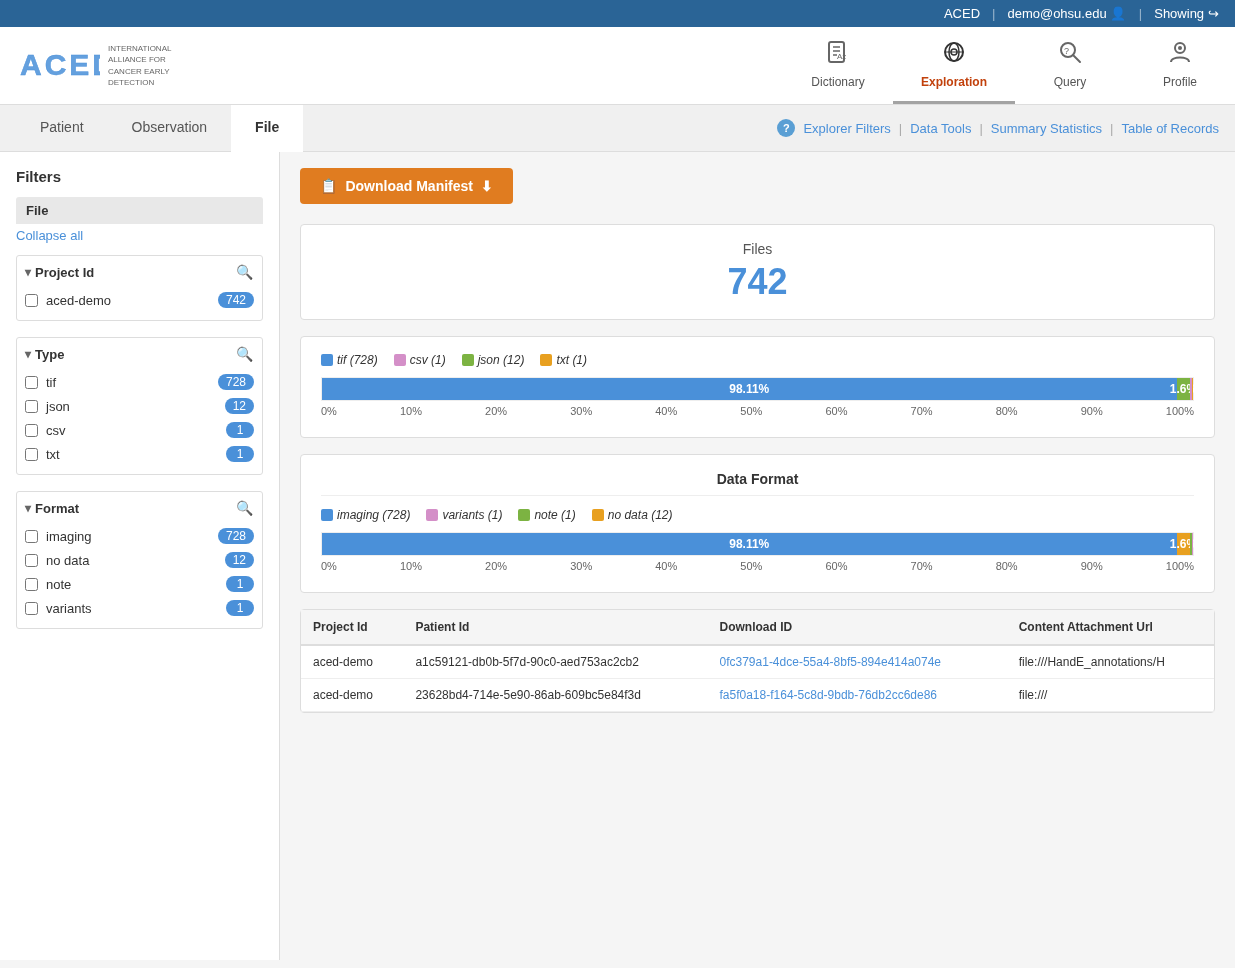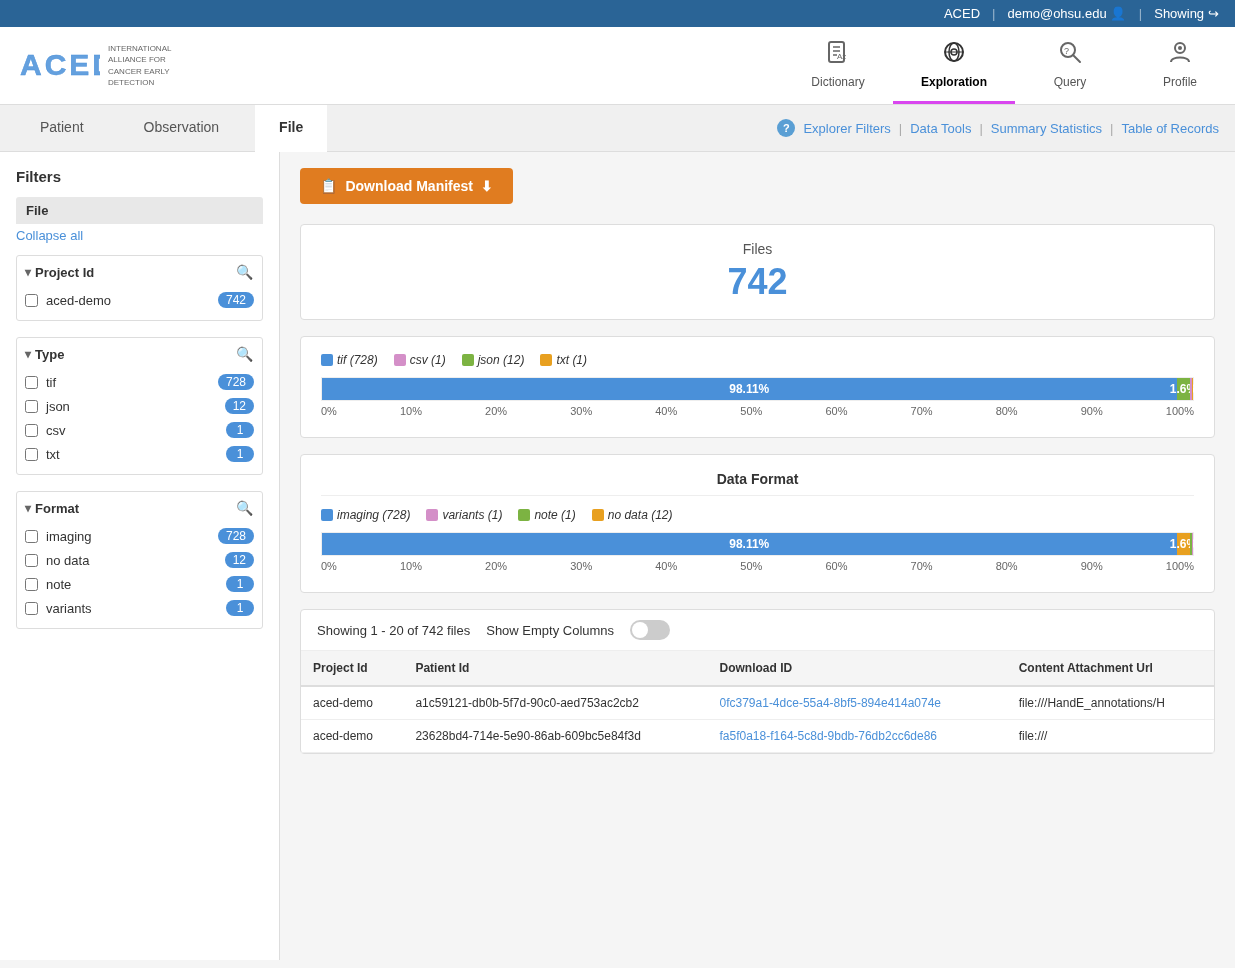--- a/index.html
+++ b/index.html
@@ -44,35 +44,34 @@
       align-items: center;
       padding: 12px 28px;
       cursor: pointer;
       border-bottom: 3px solid transparent;
       color: #555;
       font-size: 12px;
       gap: 4px;
       min-width: 110px;
     }
     .nav-item.active {
-      border-bottom: 3px solid #d946ef;
-      color: #000000;
+      border-bottom: 3px solid #a3a3a3;
+      color: #c2410c;
       font-weight: bold;
     }
     .nav-icon { font-size: 22px; color: #555; }
     .nav-item.active .nav-icon { color: #333; }
 
     
     .tab-row {
       background: #f0f0f0;
       display: flex;
       align-items: center;
       padding: 0 16px;
       border-bottom: 1px solid #ddd;
-      gap: 12px;
     }
     .tab-item {
       padding: 14px 24px;
       cursor: pointer;
       font-size: 14px;
       font-weight: 500;
       color: #555;
       border-bottom: 3px solid transparent;
       margin-bottom: -1px;
     }
@@ -654,27 +653,20 @@
           <span>60%</span>
           <span>70%</span>
           <span>80%</span>
           <span>90%</span>
           <span>100%</span>
         </div>
       </div>
     </div>
 
     <div class="table-section">
-      <div class="table-toolbar">
-        <span>Showing 1 - 20 of 742 files</span>
-        <span>Show Empty Columns</span>
-        <div class="toggle-switch off">
-          <div class="toggle-knob"></div>
-        </div>
-      </div>
       <table>
         <thead>
           <tr>
             <th>Project Id</th>
             <th>Patient Id</th>
             <th>Download ID</th>
             <th>Content Attachment Url</th>
           </tr>
         </thead>
         <tbody>

